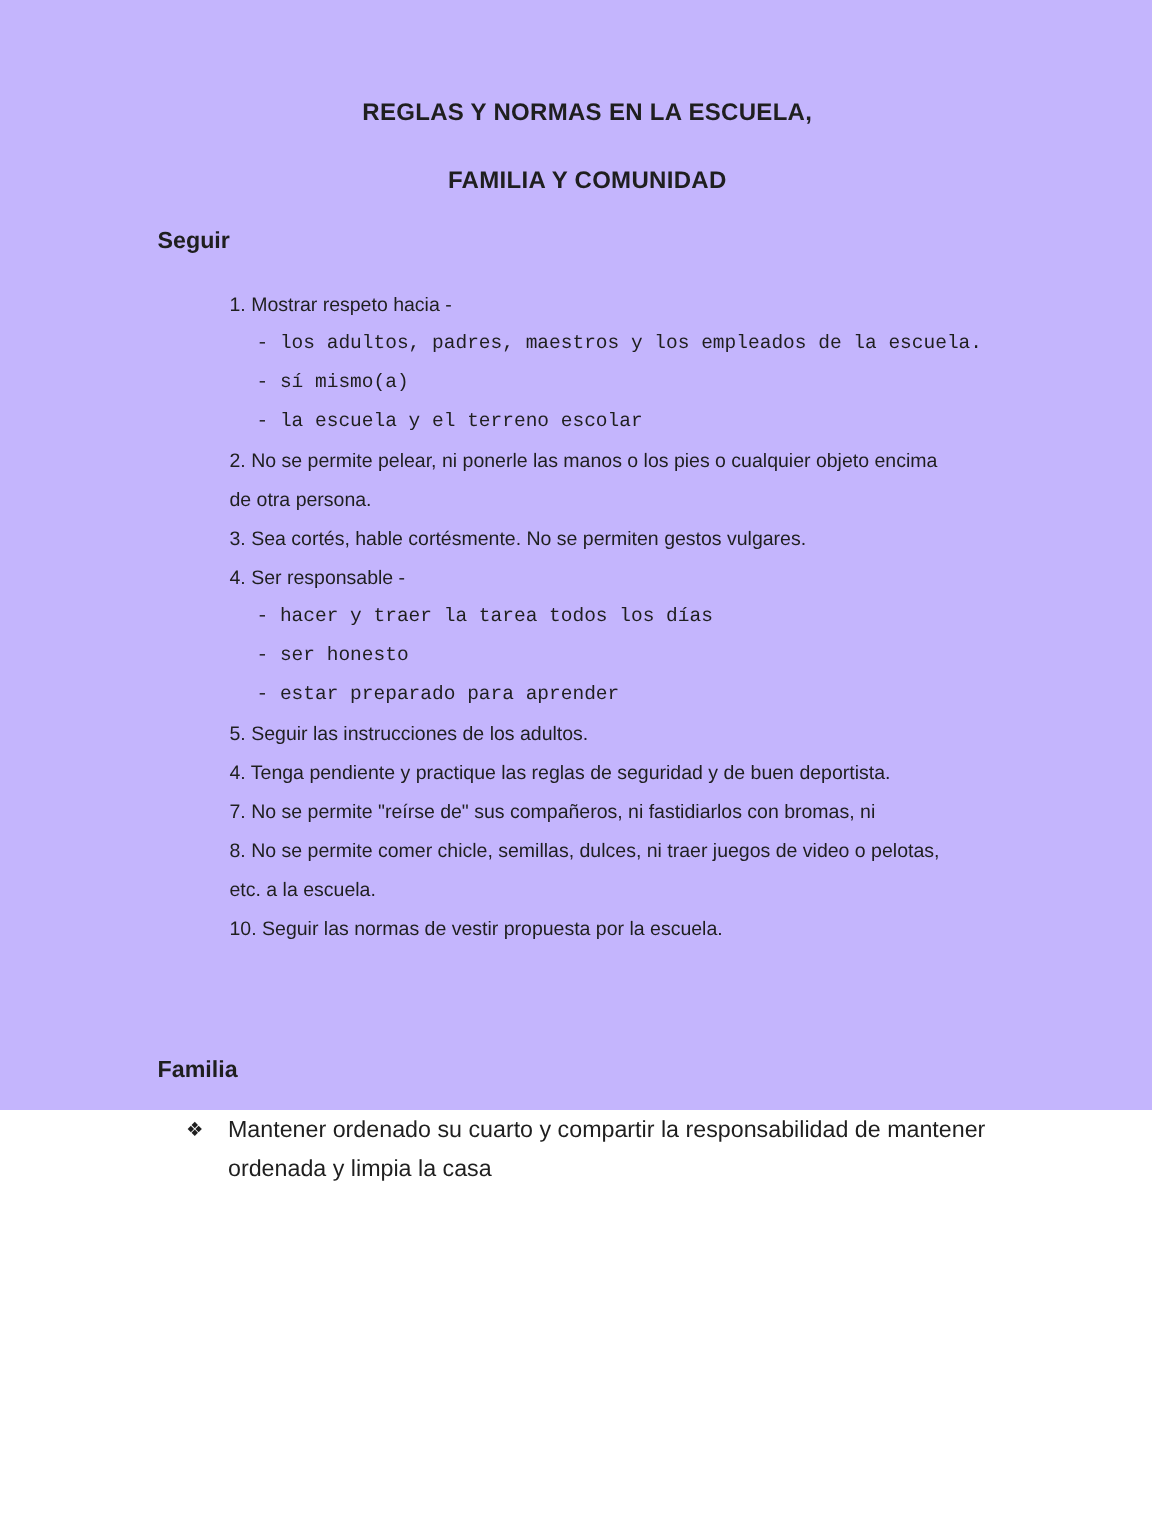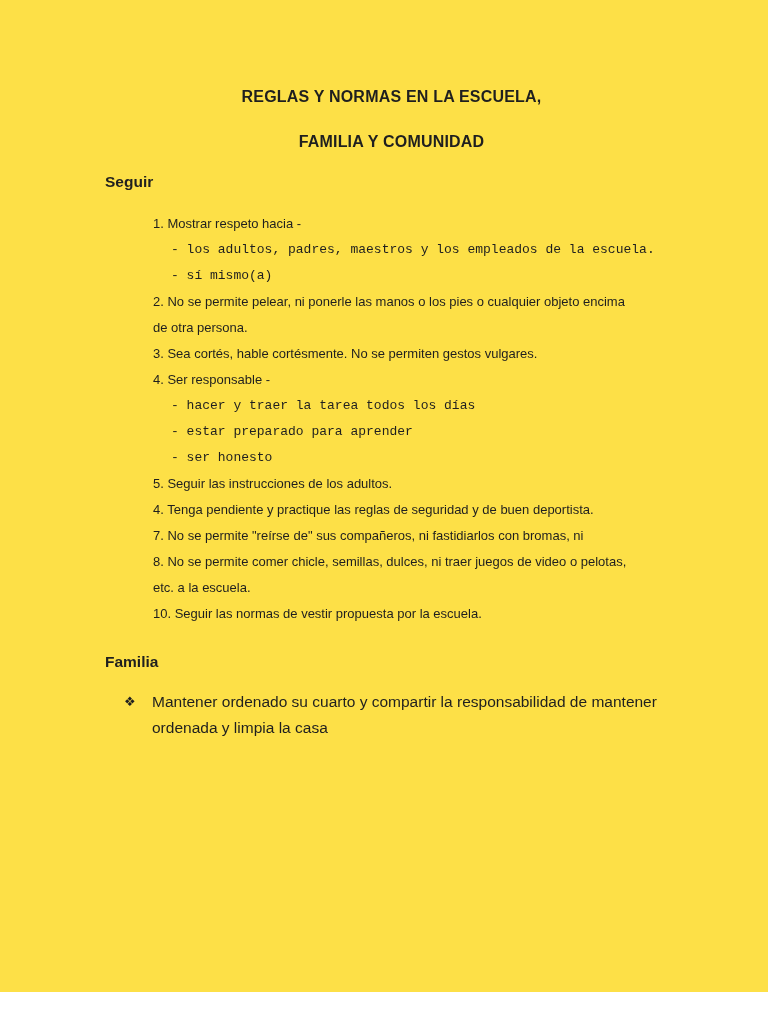--- a/index.html
+++ b/index.html
@@ -10,44 +10,44 @@
   body {
     width: 768px;
     height: 1024px;
     font-family: "Liberation Sans", sans-serif;
     color: #1f1f1f;
     overflow: hidden;
   }
   .page {
     box-sizing: border-box;
     width: 768px;
-    height: 992px;
-    padding: 84px 90px 0 105px;
-    background: #fde047;
+    height: 740px;
+    padding: 63px 90px 0 105px;
+    background: #c4b5fd;
   }
   .title-line {
     font-size: 16px;
     font-weight: bold;
     line-height: 26px;
     text-align: center;
     letter-spacing: 0.2px;
   }
   .title-line + .title-line {
     margin-top: 19px;
   }
   .section-heading {
     font-size: 15.5px;
     font-weight: bold;
     line-height: 26px;
   }
   .heading-escuela {
     margin-top: 14px;
   }
   .heading-familia {
-    margin-top: 22px;
+    margin-top: 69px;
   }
   .lines {
     margin-top: 16px;
   }
   .doc-line {
     font-size: 13px;
     line-height: 26px;
     white-space: nowrap;
     margin-left: 48px;
   }
@@ -82,27 +82,28 @@
   <div class="title-line">REGLAS Y NORMAS EN LA ESCUELA,</div>
 
   <div class="title-line">FAMILIA Y COMUNIDAD</div>
 
   <div class="section-heading heading-escuela">Seguir</div>
 
   <div class="lines">
       <div class="doc-line">1. Mostrar respeto hacia -</div>
       <div class="doc-line indent-1">- los adultos, padres, maestros y los empleados de la escuela.</div>
       <div class="doc-line indent-1">- sí mismo(a)</div>
+      <div class="doc-line indent-1">- la escuela y el terreno escolar</div>
       <div class="doc-line">2. No se permite pelear, ni ponerle las manos o los pies o cualquier objeto encima</div>
       <div class="doc-line">de otra persona.</div>
       <div class="doc-line">3. Sea cortés, hable cortésmente. No se permiten gestos vulgares.</div>
       <div class="doc-line">4. Ser responsable -</div>
       <div class="doc-line indent-1">- hacer y traer la tarea todos los días</div>
+      <div class="doc-line indent-1">- ser honesto</div>
       <div class="doc-line indent-1">- estar preparado para aprender</div>
-      <div class="doc-line indent-1">- ser honesto</div>
       <div class="doc-line">5. Seguir las instrucciones de los adultos.</div>
       <div class="doc-line">4. Tenga pendiente y practique las reglas de seguridad y de buen deportista.</div>
       <div class="doc-line">7. No se permite "reírse de" sus compañeros, ni fastidiarlos con bromas, ni</div>
       <div class="doc-line">8. No se permite comer chicle, semillas, dulces, ni traer juegos de video o pelotas,</div>
       <div class="doc-line">etc. a la escuela.</div>
       <div class="doc-line">10. Seguir las normas de vestir propuesta por la escuela.</div>
     </div>
 
   <div class="section-heading heading-familia">Familia</div>
 

